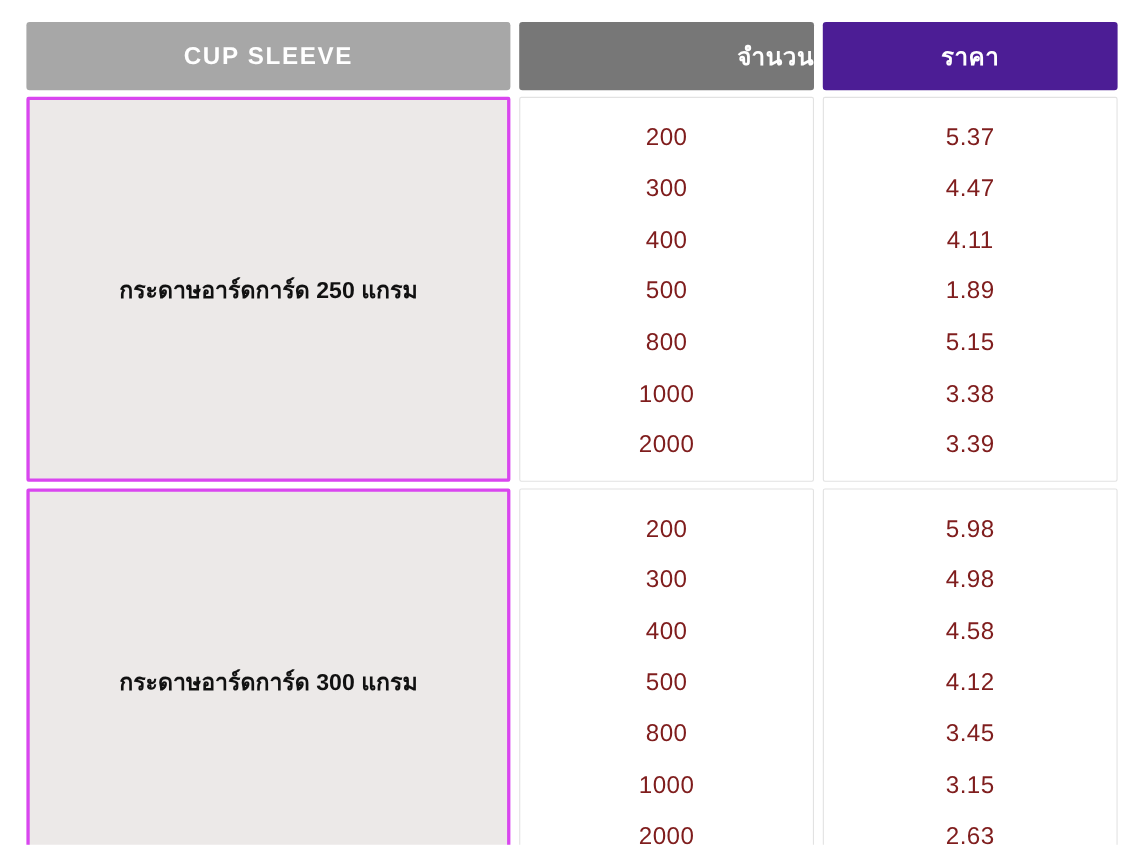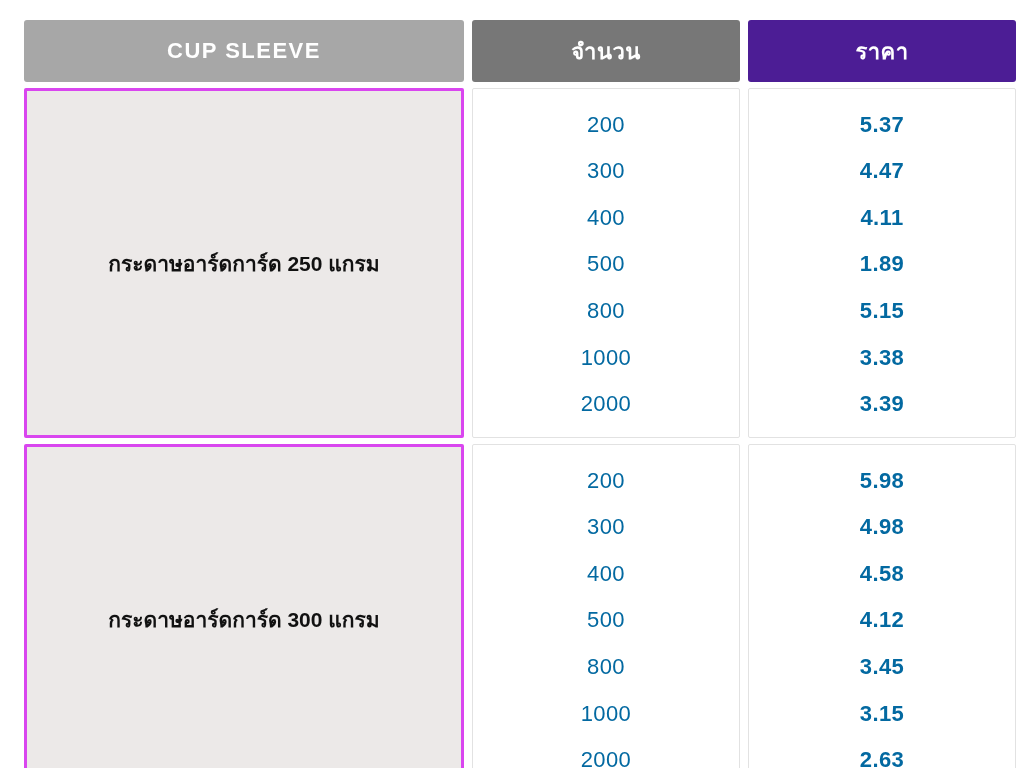--- a/index.html
+++ b/index.html
@@ -36,21 +36,21 @@
     font-size: 22px;
     font-weight: bold;
     letter-spacing: 1.5px;
     text-align: center;
     vertical-align: middle;
     border-radius: 3px;
     padding: 0;
   }
 
   th.head-product { background: #a7a7a7; }
-  th.head-qty     { background: #777777; letter-spacing: 0.5px; }
+  th.head-qty     { background: #777777; letter-spacing: 0.5px; text-align: right; }
   th.head-price   { background: #4c1d95; letter-spacing: 0.5px; }
 
   tbody td {
     padding: 0;
     vertical-align: middle;
   }
 
   td.product-cell {
     background: #ece9e8;
     border: 3px solid #d946ef;
@@ -74,26 +74,26 @@
     display: flex;
     flex-direction: column;
     justify-content: space-around;
     height: 100%;
     box-sizing: border-box;
   }
 
   .value-list .value {
     text-align: center;
     font-size: 22px;
-    color: #0369a1;
+    color: #7f1d1d;
     line-height: 1.05;
   }
 
   .qty .value { letter-spacing: 0.4px; }
-  .price .value { letter-spacing: 0.4px; font-weight: bold; }
+  .price .value { letter-spacing: 0.4px; }
 </style>
 </head>
 <body>
 
 <div class="sheet">
   <table class="price-table">
     <colgroup>
       <col class="c-product">
       <col class="c-qty">
       <col class="c-price">

